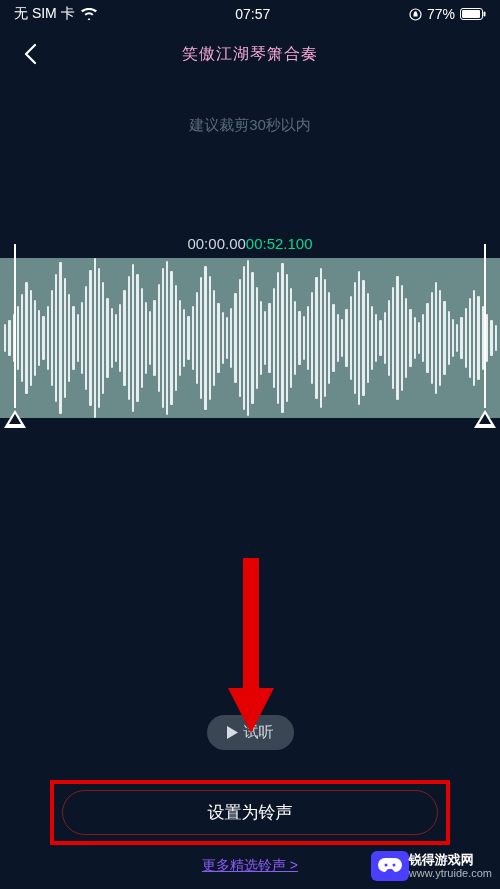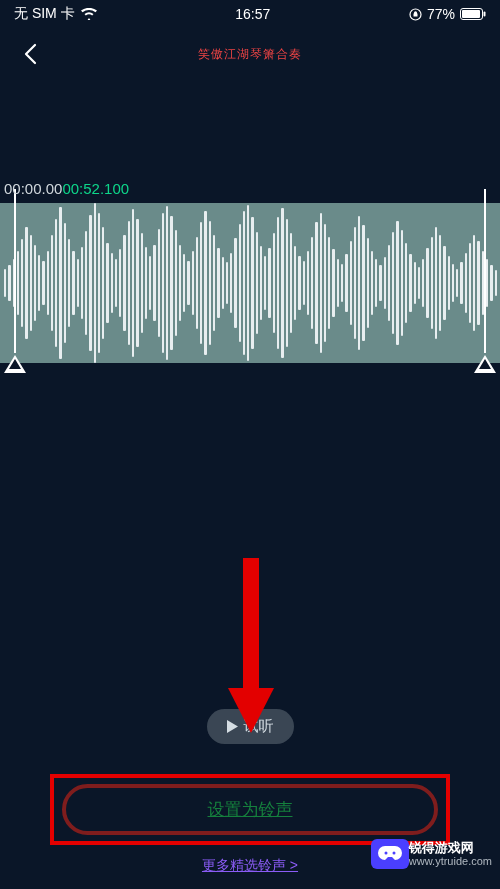--- a/index.html
+++ b/index.html
@@ -50,23 +50,23 @@
       width: 24px;
       height: 24px;
       display: flex;
       align-items: center;
       justify-content: center;
     }
     .title {
       position: absolute;
       left: 50%;
       transform: translateX(-50%);
-      font-size: 12px;
+      font-size: 16px;
       font-weight: 500;
-      color: #ef4444;
+      color: #f9a8d4;
       letter-spacing: 1px;
     }
     
     .hints {
       text-align: center;
       margin-top: 36px;
     }
     .hint-text {
       color: #5a6b7a;
       font-size: 15px;
@@ -76,21 +76,21 @@
       color: #d5dde3;
       font-size: 17px;
     }
     
     .wave-section {
       margin-top: 100px;
       position: relative;
     }
     .time-labels {
       display: flex;
-      justify-content: flex-start;
+      justify-content: center;
       padding: 0 4px;
       font-size: 15px;
       position: relative;
       z-index: 2;
     }
     .time-start {
       color: #d0d7dc;
     }
     .time-end {
       color: #0dd68a;
@@ -187,39 +187,38 @@
       font-size: 15px;
       margin-bottom: 30px;
     }
     .preview-btn svg { display: block; }
     .ringtone-wrapper {
       border: 4px solid #e30000;
       padding: 6px 8px;
       margin: 0 50px 12px;
     }
     .ringtone-btn {
-      border: 4px solid #7f1d1d;
+      border: 1px solid #7f1d1d;
       border-radius: 26px;
       padding: 10px 50px;
-      color: #15803d;
+      color: #ffffff;
       font-size: 17px;
-      text-decoration: underline;
       display: inline-block;
       width: 100%;
     }
     .more-link {
       color: #8b5cf6;
       font-size: 14px;
       text-decoration: underline;
     }
     
     .watermark {
       position: absolute;
       right: 8px;
-      bottom: 20px;
+      bottom: 8px;
       display: flex;
       align-items: center;
       gap: 0;
       z-index: 20;
     }
     .wm-icon {
       background: #4a3fff;
       width: 38px;
       height: 30px;
       border-radius: 6px;
@@ -247,21 +246,21 @@
 
 <div class="status-bar">
   <div class="status-left">
     <span>无 SIM 卡</span>
     <span class="wifi-icon">
       <svg width="16" height="12" viewBox="0 0 16 12">
           <path d="M8 10.5a1.2 1.2 0 100 2.4 1.2 1.2 0 000-2.4zm-3.2-3.1a5.3 5.3 0 016.4 0l1.3-1.5a7.3 7.3 0 00-9 0l1.3 1.5zM1.5 4.3a10.6 10.6 0 0113 0L16 2.6a13 13 0 00-16 0l1.5 1.7z" fill="#fff"></path>
         </svg>
     </span>
   </div>
-  <div>16:57</div>
+  <div>07:57</div>
   <div class="status-right">
     <span class="lock-icon">
       <svg width="13" height="13" viewBox="0 0 13 13">
           <circle cx="6.5" cy="6.5" r="5.5" fill="none" stroke="#fff" stroke-width="1.2"></circle>
           <path d="M5 5.5V4.8a1.5 1.5 0 113 0v.7h.5v3h-4v-3H5z" fill="#fff"></path>
         </svg>
     </span>
     <span>77%</span>
     <span class="battery-icon">
       <svg width="26" height="12" viewBox="0 0 26 12">
@@ -276,20 +275,21 @@
 <div class="header">
   <div class="back-btn">
     <svg width="14" height="22" viewBox="0 0 14 22">
         <path d="M12 2L3 11l9 9" stroke="#fff" stroke-width="2.2" fill="none" stroke-linecap="round" stroke-linejoin="round"></path>
       </svg>
   </div>
   <div class="title">笑傲江湖琴箫合奏</div>
 </div>
 
 <div class="hints">
+  <div class="hint-text">建议裁剪30秒以内</div>
 </div>
 
 <div class="wave-section">
   <div class="time-labels">
     <span class="time-start">00:00.00</span>
     <span class="time-end">00:52.100</span>
   </div>
   <div class="wave-container">
     <div class="waveform" id="waveform">
         <span style="height: 18%;"></span>

